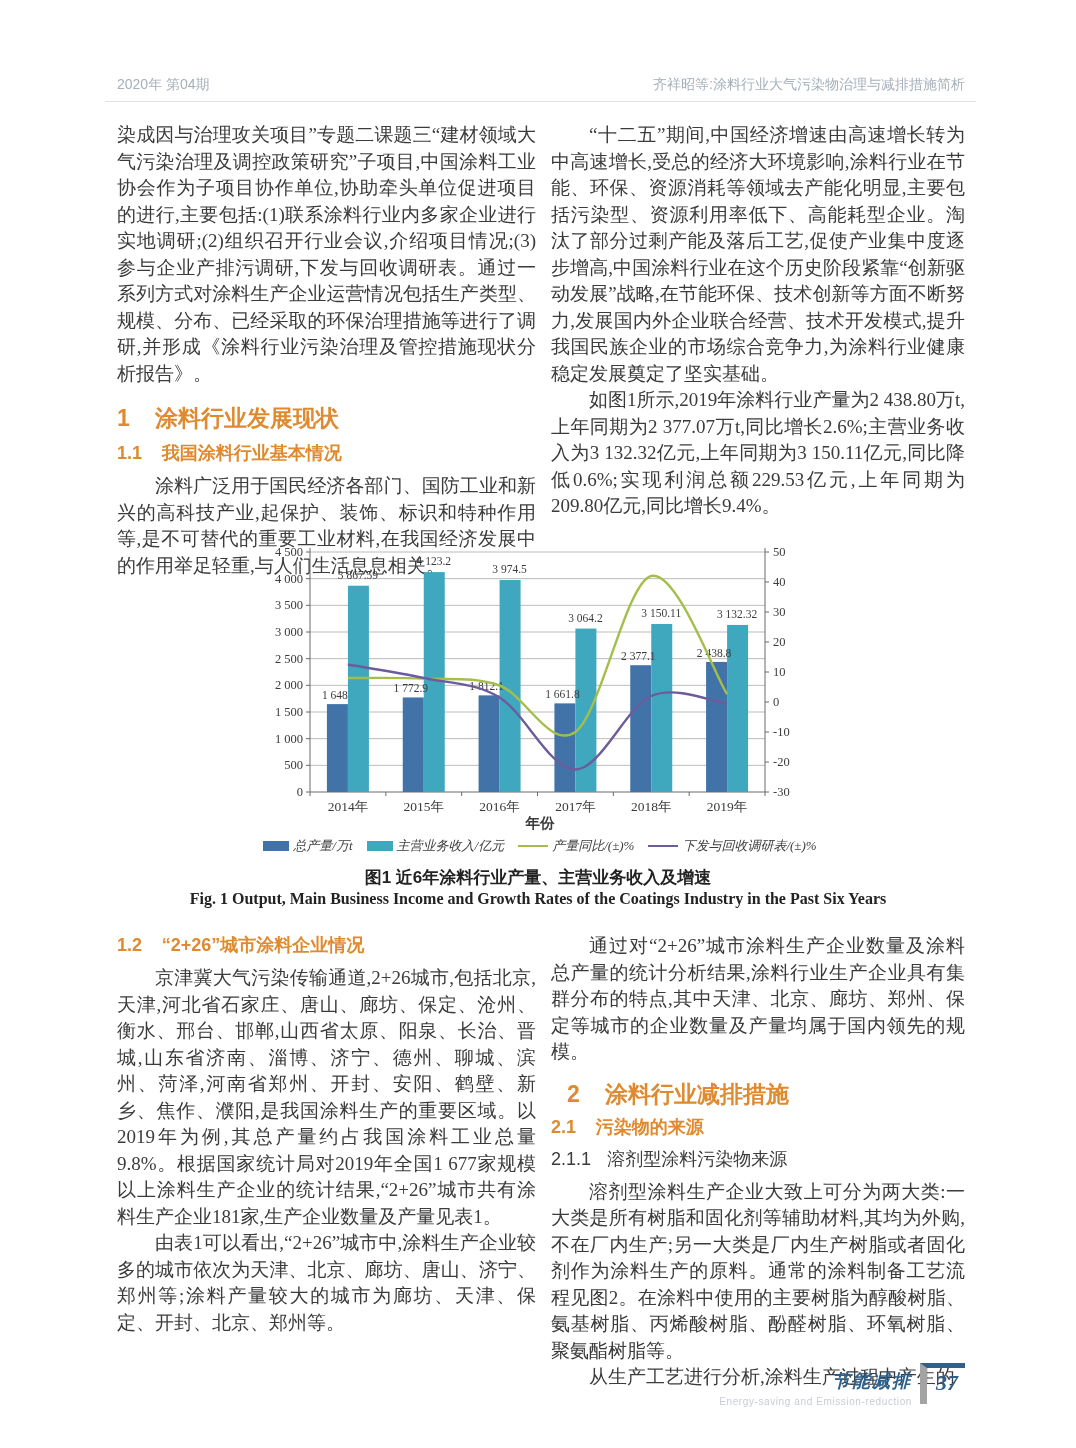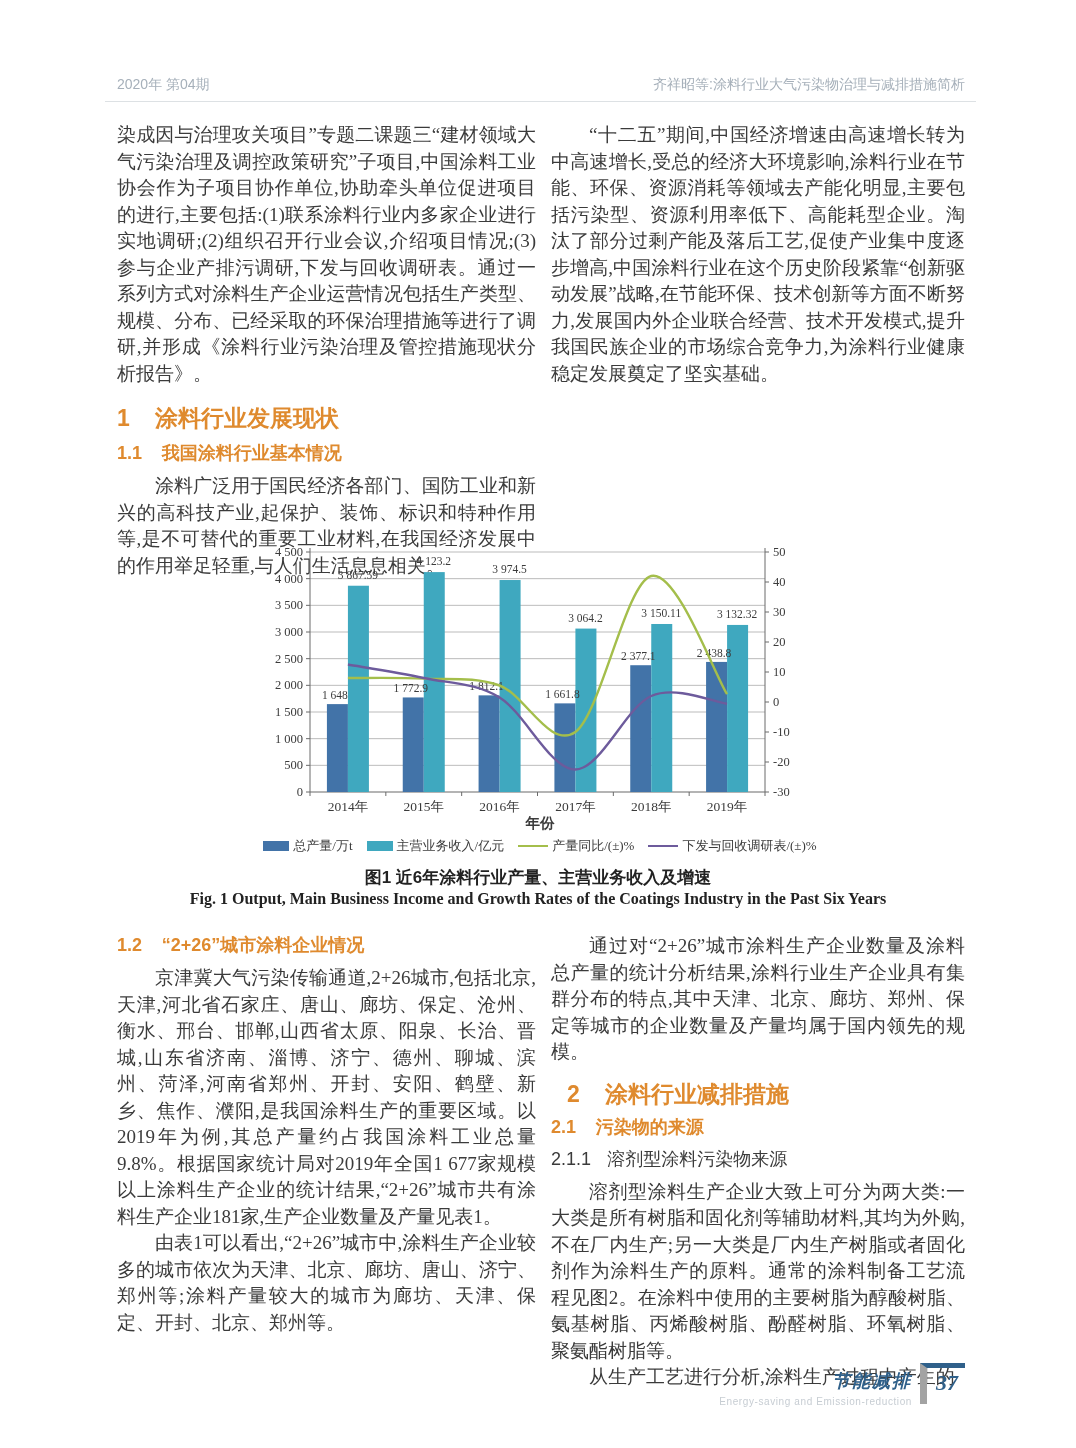--- a/index.html
+++ b/index.html
@@ -34,21 +34,21 @@
   #br h2.sec{margin:14px 16px 7px;}
 
   
   .chart-wrap{position:absolute;top:546px;left:260px;width:560px;}
   .chart-wrap svg{display:block;}
   .tick{font-size:12.5px;fill:#3b3b3b;font-family:"Liberation Serif","DejaVu Serif",serif;}
   .xtick{font-size:13.5px;fill:#3b3b3b;font-family:"Liberation Serif","DejaVu Serif",serif;}
   .blabel{font-size:11.5px;fill:#3b3b3b;font-family:"Liberation Serif","DejaVu Serif",serif;}
   .xlabel{text-align:center;font-size:14.5px;margin-top:-2px;font-weight:bold;}
   .legend{display:flex;justify-content:center;align-items:center;gap:14px;
-       font-size:13px;margin-top:4px;white-space:nowrap;}
+       font-size:13px;margin-top:4px;white-space:nowrap;font-style:italic;}
   .legend .item{display:flex;align-items:center;gap:4px;}
   .bar-swatch{width:26px;height:10px;display:inline-block;}
   .line-swatch{width:30px;height:2.4px;display:inline-block;}
 
   
   .figcap{position:absolute;top:866px;left:0;width:1076px;text-align:center;}
   .figcap .zh{font-family:"Liberation Sans","DejaVu Sans",sans-serif;font-weight:bold;
        font-size:17px;color:#222;}
   .figcap .en{font-size:16px;font-weight:bold;color:#222;margin-top:1px;}
 
@@ -76,20 +76,21 @@
 
   <div class="col" id="tl">
     <p>染成因与治理攻关项目”专题二课题三“建材领域大气污染治理及调控政策研究”子项目,中国涂料工业协会作为子项目协作单位,协助牵头单位促进项目的进行,主要包括:(1)联系涂料行业内多家企业进行实地调研;(2)组织召开行业会议,介绍项目情况;(3)参与企业产排污调研,下发与回收调研表。通过一系列方式对涂料生产企业运营情况包括生产类型、规模、分布、已经采取的环保治理措施等进行了调研,并形成《涂料行业污染治理及管控措施现状分析报告》。</p>
     <h2 class="sec"><span class="secnum">1</span><span>涂料行业发展现状</span></h2>
     <h3 class="sec"><span class="secnum">1.1</span><span>我国涂料行业基本情况</span></h3>
     <p class="ind">涂料广泛用于国民经济各部门、国防工业和新兴的高科技产业,起保护、装饰、标识和特种作用等,是不可替代的重要工业材料,在我国经济发展中的作用举足轻重,与人们生活息息相关。</p>
   </div>
 
   <div class="col" id="tr">
     <p class="ind">“十二五”期间,中国经济增速由高速增长转为中高速增长,受总的经济大环境影响,涂料行业在节能、环保、资源消耗等领域去产能化明显,主要包括污染型、资源利用率低下、高能耗型企业。淘汰了部分过剩产能及落后工艺,促使产业集中度逐步增高,中国涂料行业在这个历史阶段紧靠“创新驱动发展”战略,在节能环保、技术创新等方面不断努力,发展国内外企业联合经营、技术开发模式,提升我国民族企业的市场综合竞争力,为涂料行业健康稳定发展奠定了坚实基础。</p>
+    <p class="ind">如图1所示,2019年涂料行业产量为2 438.80万t,上年同期为2 377.07万t,同比增长2.6%;主营业务收入为3 132.32亿元,上年同期为3 150.11亿元,同比降低0.6%;实现利润总额229.53亿元,上年同期为209.80亿元,同比增长9.4%。</p>
   </div>
 
   <div class="chart-wrap">
     <svg id="chart-svg" width="560" height="270" viewBox="0 0 560 270">
         <line x1="46" y1="246" x2="50" y2="246" stroke="#6a6a6a" stroke-width="1"></line>
         <text x="43" y="250" text-anchor="end" class="tick">0</text>
         <line x1="50" y1="219.33333333333334" x2="505" y2="219.33333333333334" stroke="#a9a9a9" stroke-width="0.8"></line>
         <line x1="46" y1="219.33333333333334" x2="50" y2="219.33333333333334" stroke="#6a6a6a" stroke-width="1"></line>
         <text x="43" y="223.33333333333334" text-anchor="end" class="tick">500</text>
         <line x1="50" y1="192.66666666666669" x2="505" y2="192.66666666666669" stroke="#a9a9a9" stroke-width="0.8"></line>

